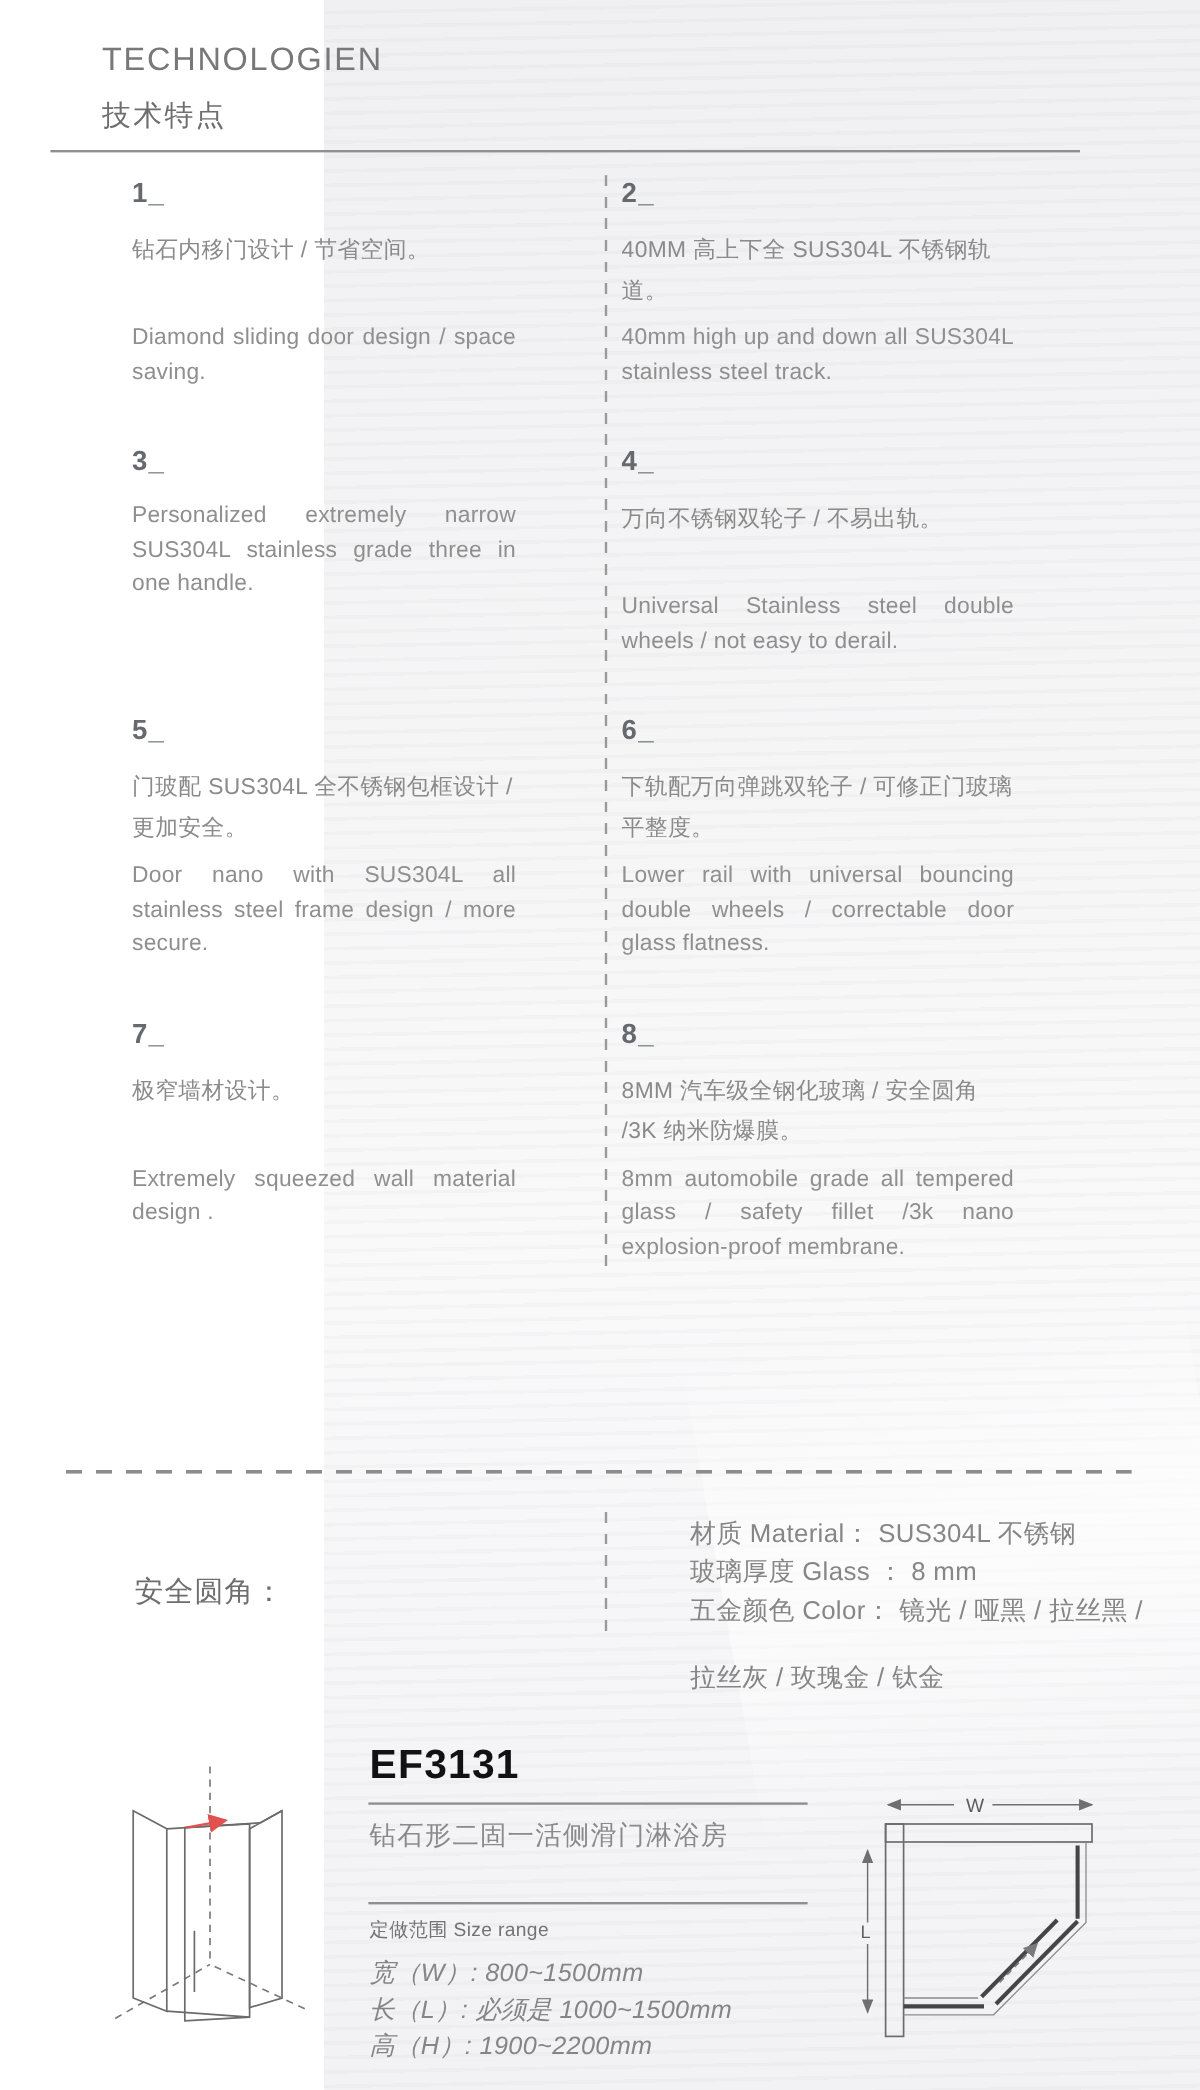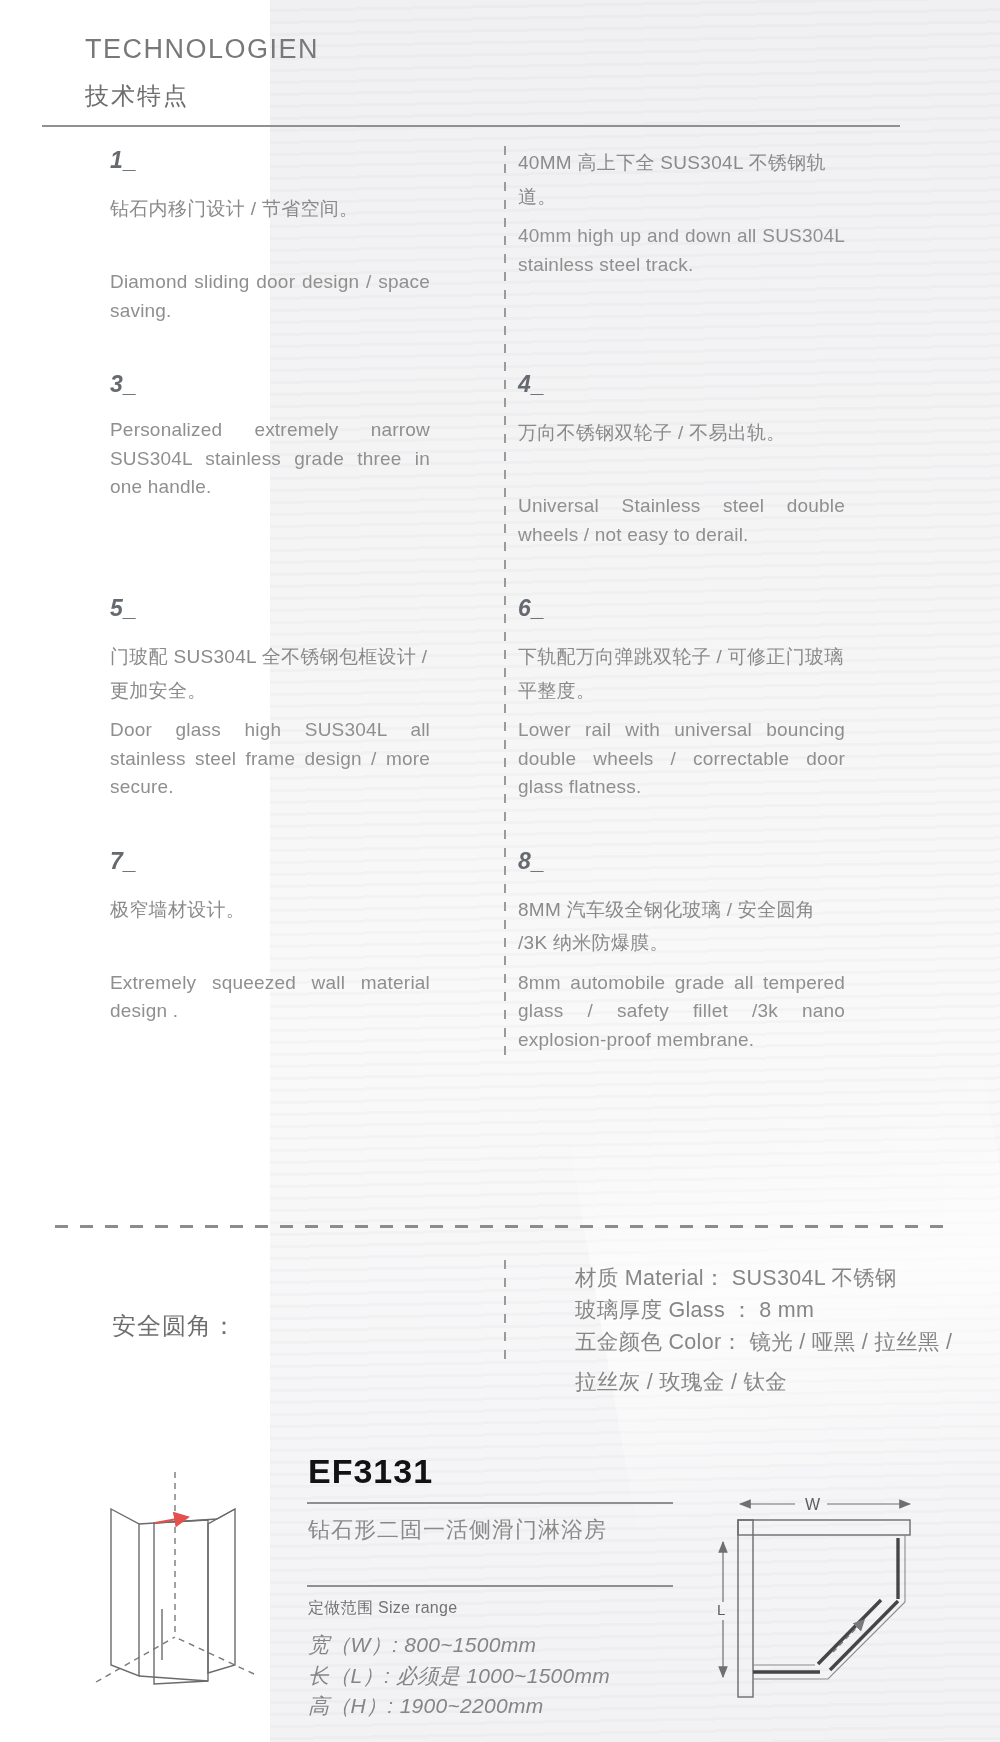--- a/index.html
+++ b/index.html
@@ -29,21 +29,21 @@
   .hdr-cn{position:absolute;left:85px;top:80px;font-size:24px;color:#6e6e6e;letter-spacing:2px;}
   .hdr-rule{position:absolute;left:42px;top:125px;width:858px;height:2px;background:#909090;}
 
   
   .features{
     position:absolute;left:110px;top:146px;width:735px;
     display:grid;grid-template-columns:320px 327px;column-gap:88px;
   }
   .feature{margin-bottom:45px;}
   .feature .num{
-    font-size:23px;font-style:italic;font-weight:bold;color:#666a6e;
+    font-size:23px;font-weight:bold;color:#666a6e;
     margin-bottom:18px;line-height:28px;letter-spacing:1px;
   }
   .feature .cn{
     font-size:19px;color:#8a8a8a;line-height:1.78;min-height:72px;
     margin-bottom:4px;letter-spacing:.3px;
   }
   .feature .en{
     font-size:19px;color:#8f8f8f;line-height:1.5;text-align:justify;letter-spacing:.2px;
   }
   .vdash{
@@ -55,21 +55,21 @@
   .hdash{
     position:absolute;left:55px;top:1225px;width:888px;height:3px;
     background:repeating-linear-gradient(to right,#8c8c8c 0 13px,rgba(0,0,0,0) 13px 25px);
   }
 
   
   .mat-en{position:absolute;left:112px;top:1262px;font-size:27px;color:#787878;letter-spacing:.5px;}
   .mat-cn{position:absolute;left:112px;top:1310px;font-size:24px;color:#6e6e6e;letter-spacing:1px;}
   .mat-info{position:absolute;left:575px;top:1262px;width:400px;}
   .mat-info .line{font-size:21.5px;color:#868686;line-height:32px;letter-spacing:.3px;}
-  .mat-info .line.last{margin-top:8px;}
+  .mat-info .line.last{margin-top:24px;}
 
   
   .prod-model{position:absolute;left:308px;top:1452px;font-size:34px;font-weight:bold;color:#121212;letter-spacing:1px;}
   .prod-rule1{position:absolute;left:307px;top:1502px;width:366px;height:2px;background:#8f8f8f;}
   .prod-name{position:absolute;left:308px;top:1515px;font-size:22px;color:#8a8a8a;letter-spacing:1px;}
   .prod-size{position:absolute;left:308px;top:1549px;font-size:21.5px;color:#8a8a8a;letter-spacing:.3px;}
   .prod-rule2{position:absolute;left:307px;top:1585px;width:366px;height:2px;background:#8f8f8f;}
   .range-title{position:absolute;left:308px;top:1598px;font-size:16px;color:#737373;letter-spacing:.3px;}
   .range-lines{position:absolute;left:308px;top:1630px;}
   .range-lines .line{font-size:21px;color:#858585;line-height:30.5px;letter-spacing:.3px;font-style:italic;}
@@ -97,36 +97,37 @@
   <div class="hdr-cn">技术特点</div>
   <div class="hdr-rule"></div>
 
   <div class="features">
     <div class="feature">
       <div class="num">1_</div>
       <div class="cn">钻石内移门设计 / 节省空间。</div>
       <div class="en">Diamond sliding door design / space saving.</div>
     </div>
     <div class="feature">
+      <div class="num">2_</div>
       <div class="cn">40MM 高上下全 SUS304L 不锈钢轨道。</div>
       <div class="en">40mm high up and down all SUS304L stainless steel track.</div>
     </div>
     <div class="feature">
       <div class="num">3_</div>
       <div class="en">Personalized extremely narrow SUS304L stainless grade three in one handle.</div>
     </div>
     <div class="feature">
       <div class="num">4_</div>
       <div class="cn">万向不锈钢双轮子 / 不易出轨。</div>
       <div class="en">Universal Stainless steel double wheels / not easy to derail.</div>
     </div>
     <div class="feature">
       <div class="num">5_</div>
       <div class="cn">门玻配 SUS304L 全不锈钢包框设计 / 更加安全。</div>
-      <div class="en">Door glass high SUS304L all stainless steel frame design / more secure.</div>
+      <div class="en">Door nano with SUS304L all stainless steel frame design / more secure.</div>
     </div>
     <div class="feature">
       <div class="num">6_</div>
       <div class="cn">下轨配万向弹跳双轮子 / 可修正门玻璃平整度。</div>
       <div class="en">Lower rail with universal bouncing double wheels / correctable door glass flatness.</div>
     </div>
     <div class="feature">
       <div class="num">7_</div>
       <div class="cn">极窄墙材设计。</div>
       <div class="en">Extremely squeezed wall material design .</div>

